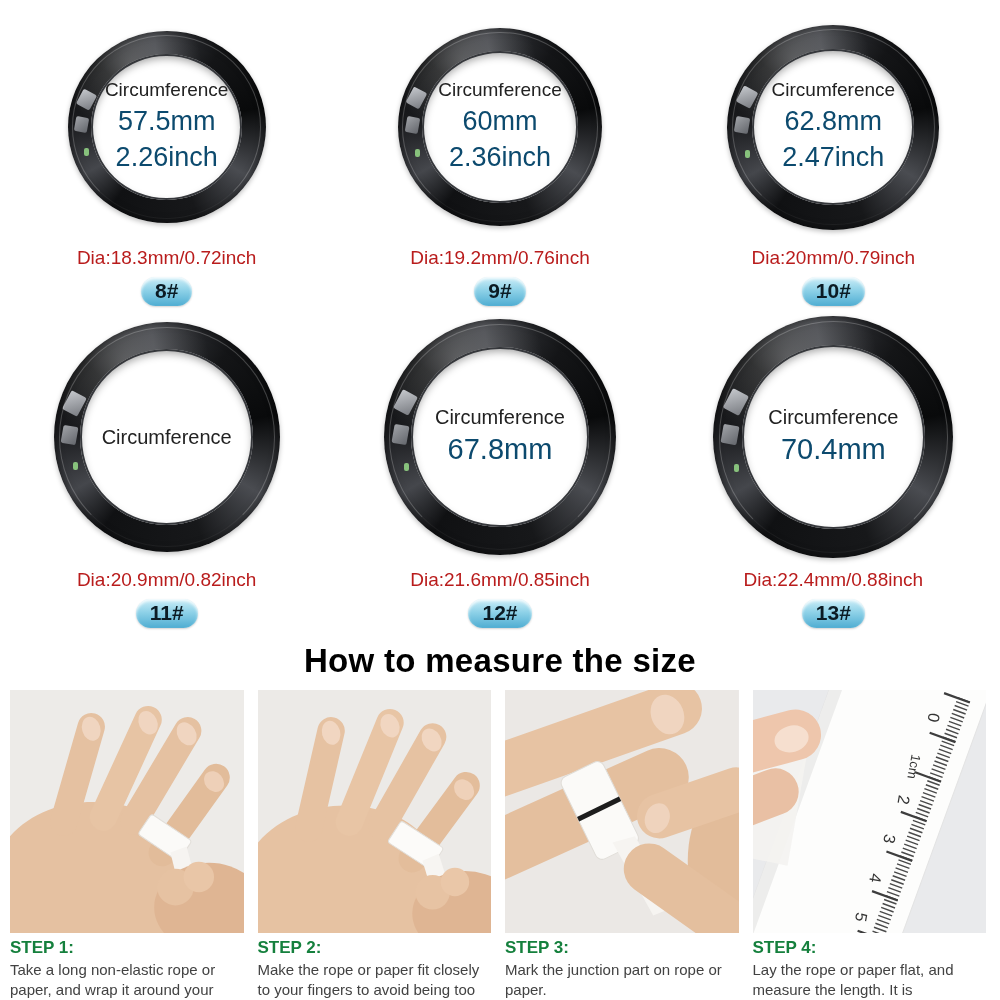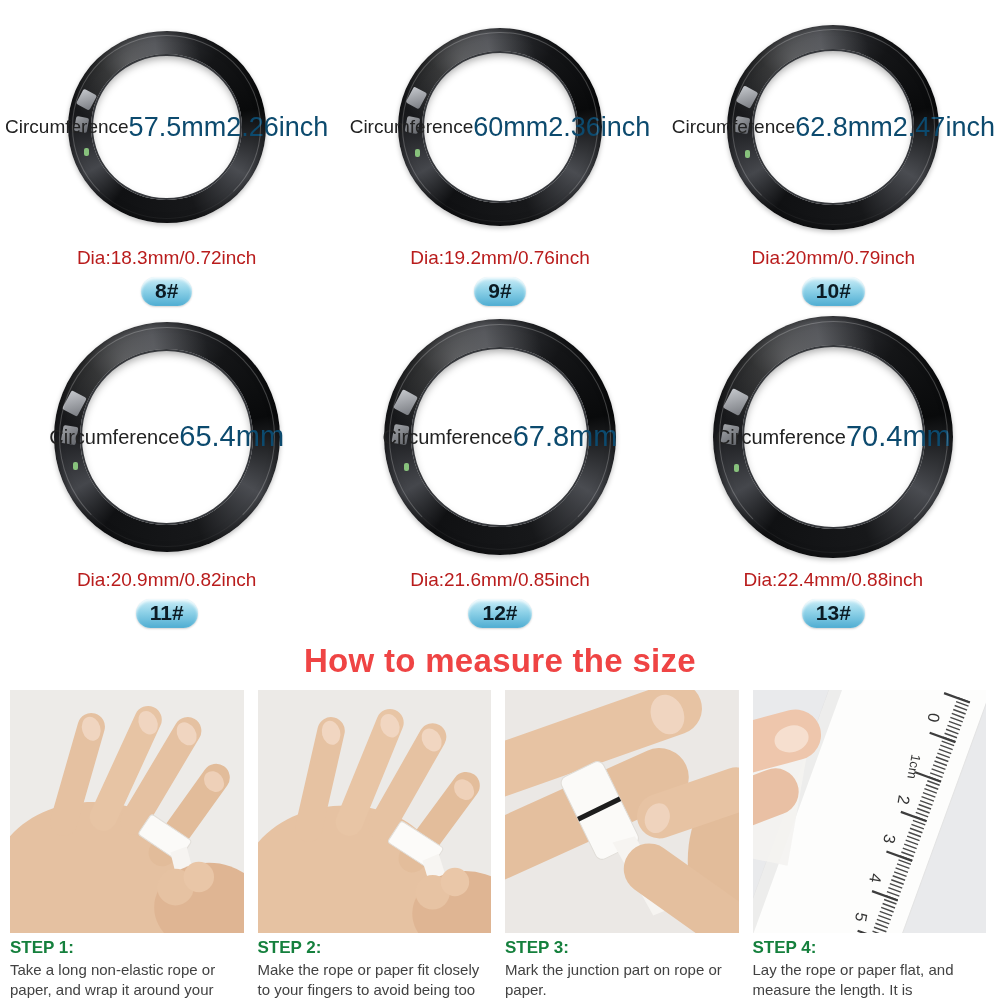--- a/index.html
+++ b/index.html
@@ -22,21 +22,21 @@
         #141517 50%, #090a0b 62%, #4a4c51 74%, #17181a 85%, #101113 100%);
     box-shadow:0 2px 5px rgba(0,0,0,.25), inset 0 0 8px rgba(0,0,0,.55);
   }
   .ring-visual::after{
     content:'';position:absolute;inset:2.2%;border-radius:50%;
     border:1.5px solid rgba(255,255,255,.22);border-bottom-color:rgba(255,255,255,.05);
   }
   .ring-inner{
     position:absolute;inset:11.8%;border-radius:50%;background:#ffffff;
     box-shadow:inset 0 0 0 2px #36383c, inset 0 4px 9px rgba(0,0,0,.38);
-    display:flex;flex-direction:row;align-items:center;justify-content:center;text-align:center;
+    display:flex;flex-direction:column;align-items:center;justify-content:center;text-align:center;
   }
   .sensor-a{position:absolute;left:5.5%;top:31%;width:7.5%;height:9%;
     background:linear-gradient(135deg,#d7dadf,#84878d);border-radius:2px;transform:rotate(28deg);opacity:.9;}
   .sensor-b{position:absolute;left:3.8%;top:45%;width:6.5%;height:8%;
     background:linear-gradient(135deg,#b9bcc1,#6f7publ278);background:linear-gradient(135deg,#b9bcc1,#6f7278);border-radius:2px;transform:rotate(10deg);opacity:.85;}
   .green-dot{position:absolute;left:8.5%;top:61%;width:5px;height:8px;background:#8cc97f;border-radius:2px;opacity:.95;}
   .ring-label{font-size:19px;color:#222;line-height:1.3;}
   .ring-mm,.ring-inch{font-size:27px;color:#0c4a6e;line-height:1.35;}
   .row2 .ring-label{font-size:20px;}
   .row2 .ring-mm,.row2 .ring-inch{font-size:29px;}
@@ -49,21 +49,21 @@
   .s6 .ring-visual{width:240px;height:242px;}
   .dia-text{font-size:19px;color:#b91c1c;margin-top:9px;}
   .size-badge{
     margin-top:8px;padding:2px 14px 3px 14px;border-radius:16px;
     background:linear-gradient(180deg,#cdeef8 0%,#8fd2e8 45%,#4fadd2 100%);
     box-shadow:inset 0 2px 3px rgba(255,255,255,.85), 0 1px 2px rgba(0,0,0,.18);
     font-size:21px;font-weight:600;color:#0b1b24;
   }
   
   .measure-title{
-    text-align:center;font-size:33px;font-weight:700;color:#ef4444;
+    text-align:center;font-size:33px;font-weight:700;color:#000000;
     margin:14px 0 10px 0;letter-spacing:.3px;
   }
   .photo-grid,.steps-grid{
     display:grid;grid-template-columns:repeat(4,1fr);column-gap:14px;
     padding:0 14px 0 10px;
   }
   .photo{position:relative;height:243px;overflow:hidden;background:#edebe8;}
   .photo svg{display:block;}
   .photo-ruler{background:#e9eaec;}
   .steps-grid{margin-top:5px;}
@@ -132,21 +132,20 @@
   <div class="ring-row row2">
 
     <div class="ring-card s4">
       <div class="ring-area">
         <div class="ring-visual">
           <span class="sensor-a"></span>
           <span class="sensor-b"></span>
           <span class="green-dot"></span>
           <div class="ring-inner">
             <div class="ring-label">Circumference</div>
-            <div class="ring-mm">65.4mm</div>
           </div>
         </div>
       </div>
       <div class="dia-text">Dia:20.9mm/0.82inch</div>
       <div class="size-badge">11#</div>
     </div>
 
     <div class="ring-card s5">
       <div class="ring-area">
         <div class="ring-visual">

